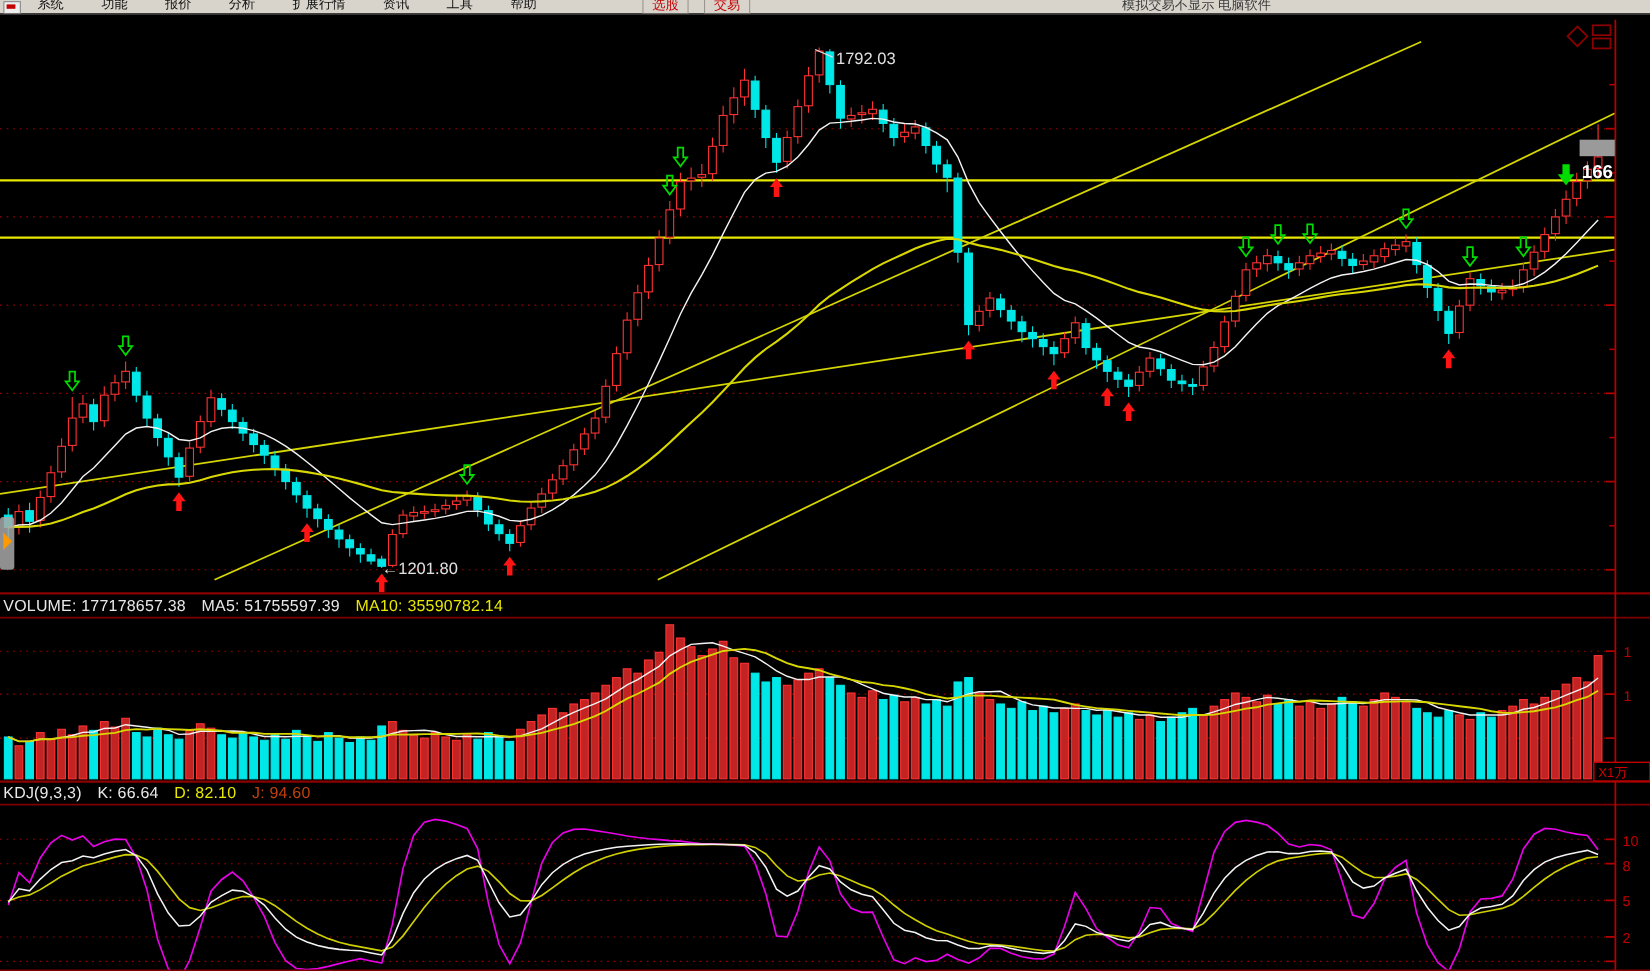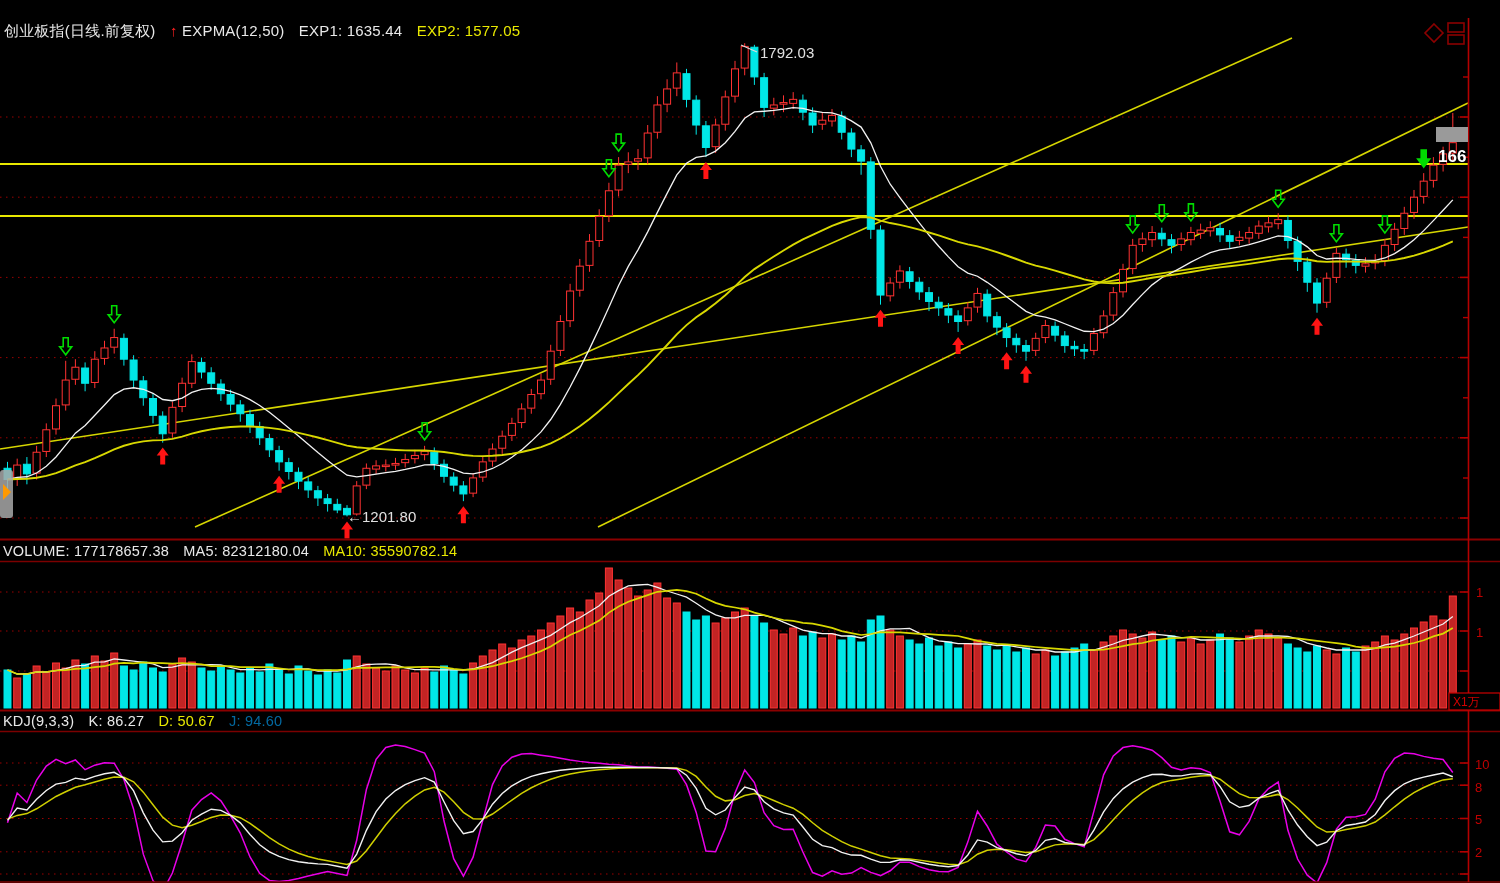--- a/index.html
+++ b/index.html
@@ -14,21 +14,21 @@
   .mi{padding:0 4px;}
   .menu-hot{position:absolute;left:584px;top:-5px;display:flex;gap:14px;}
   .mh{border:1px solid #9a968e;padding:0 8px;color:#c40000;font-size:12px;background:#d8d4cc;}
   .menu-right{position:absolute;left:1020px;top:-4px;font-size:12px;color:#3a3a3a;}
   .mbicon{position:absolute;left:3px;top:1px;width:14px;height:10px;background:#eee;
           border:1px solid #888;}
   .mbicon:before{content:"";position:absolute;left:2px;top:2px;width:8px;height:4px;background:#c40000;}
   
   .hdr{position:absolute;white-space:nowrap;font-size:15px;color:#e8e8e8;z-index:3;
        letter-spacing:0.2px;}
-  .yel{color:#e8e800;} .mag{color:#0369a1;} .redup{color:#ff2020;font-weight:bold;}
+  .yel{color:#e8e800;} .mag{color:#c2410c;} .redup{color:#ff2020;font-weight:bold;}
   .gap{display:inline-block;width:10px;}
 </style>
 </head>
 <body>
 
 <div id="screen">
 
   <svg id="cv" width="1500" height="883">
     <defs>
       <clipPath id="clipMain">
@@ -607,35 +607,46 @@
     <text x="1475" y="792" font-size="13" fill="#c00000">8</text>
     <text x="1475" y="824" font-size="13" fill="#c00000">5</text>
     <text x="1475" y="857" font-size="13" fill="#c00000">2</text>
 
     <g>
       <rect x="0" y="470" width="13" height="48" rx="3" fill="#a8a8a8" opacity="0.85"></rect>
       <polygon points="3,484 11,492 3,500" fill="#ff9900"></polygon>
     </g>
   </svg>
 
-
-  <div class="hdr" style="left:4px;top:22px;">
-    <span>创业板指(日线.前复权)</span><span class="gap"></span>
-    <span class="redup">↑</span>
-    <span>EXPMA(12,50)</span><span class="gap"></span>
-    <span>EXP1: 1635.44</span><span class="gap"></span>
-    <span class="yel">EXP2: 1577.05</span>
+  <div class="menubar">
+    <span class="mbicon"></span>
+    <div class="menu-inner">
+        <span class="mi">系统</span>
+        <span class="mi">功能</span>
+        <span class="mi">报价</span>
+        <span class="mi">分析</span>
+        <span class="mi">扩展行情</span>
+        <span class="mi">资讯</span>
+        <span class="mi">工具</span>
+        <span class="mi">帮助</span>
+      </div>
+    <div class="menu-hot">
+        <span class="mh">选股</span>
+        <span class="mh">交易</span>
+      </div>
+    <div class="menu-right">模拟交易不显示  电脑软件</div>
   </div>
+
 
   <div class="hdr" style="left:3px;top:543px;font-size:14.5px;">
     <span>VOLUME: 177178657.38</span><span class="gap"></span>
-    <span>MA5: 82312180.04</span><span class="gap"></span>
+    <span>MA5: 51755597.39</span><span class="gap"></span>
     <span class="yel">MA10: 35590782.14</span>
   </div>
 
   <div class="hdr" style="left:3px;top:713px;font-size:14.5px;">
     <span>KDJ(9,3,3)</span><span class="gap"></span>
-    <span>K: 86.27</span><span class="gap"></span>
-    <span class="yel">D: 50.67</span><span class="gap"></span>
+    <span>K: 66.64</span><span class="gap"></span>
+    <span class="yel">D: 82.10</span><span class="gap"></span>
     <span class="mag">J: 94.60</span>
   </div>
 
 </div>
 
 </body></html>

